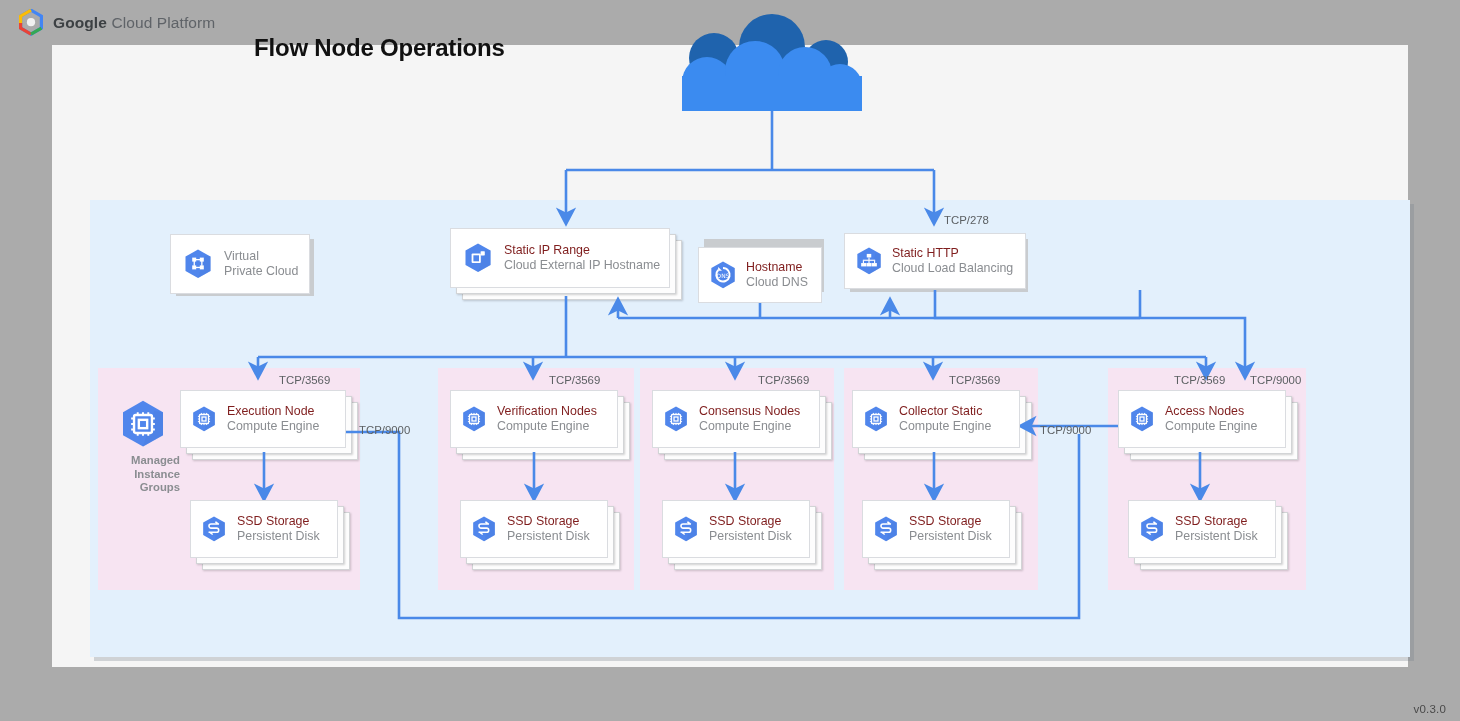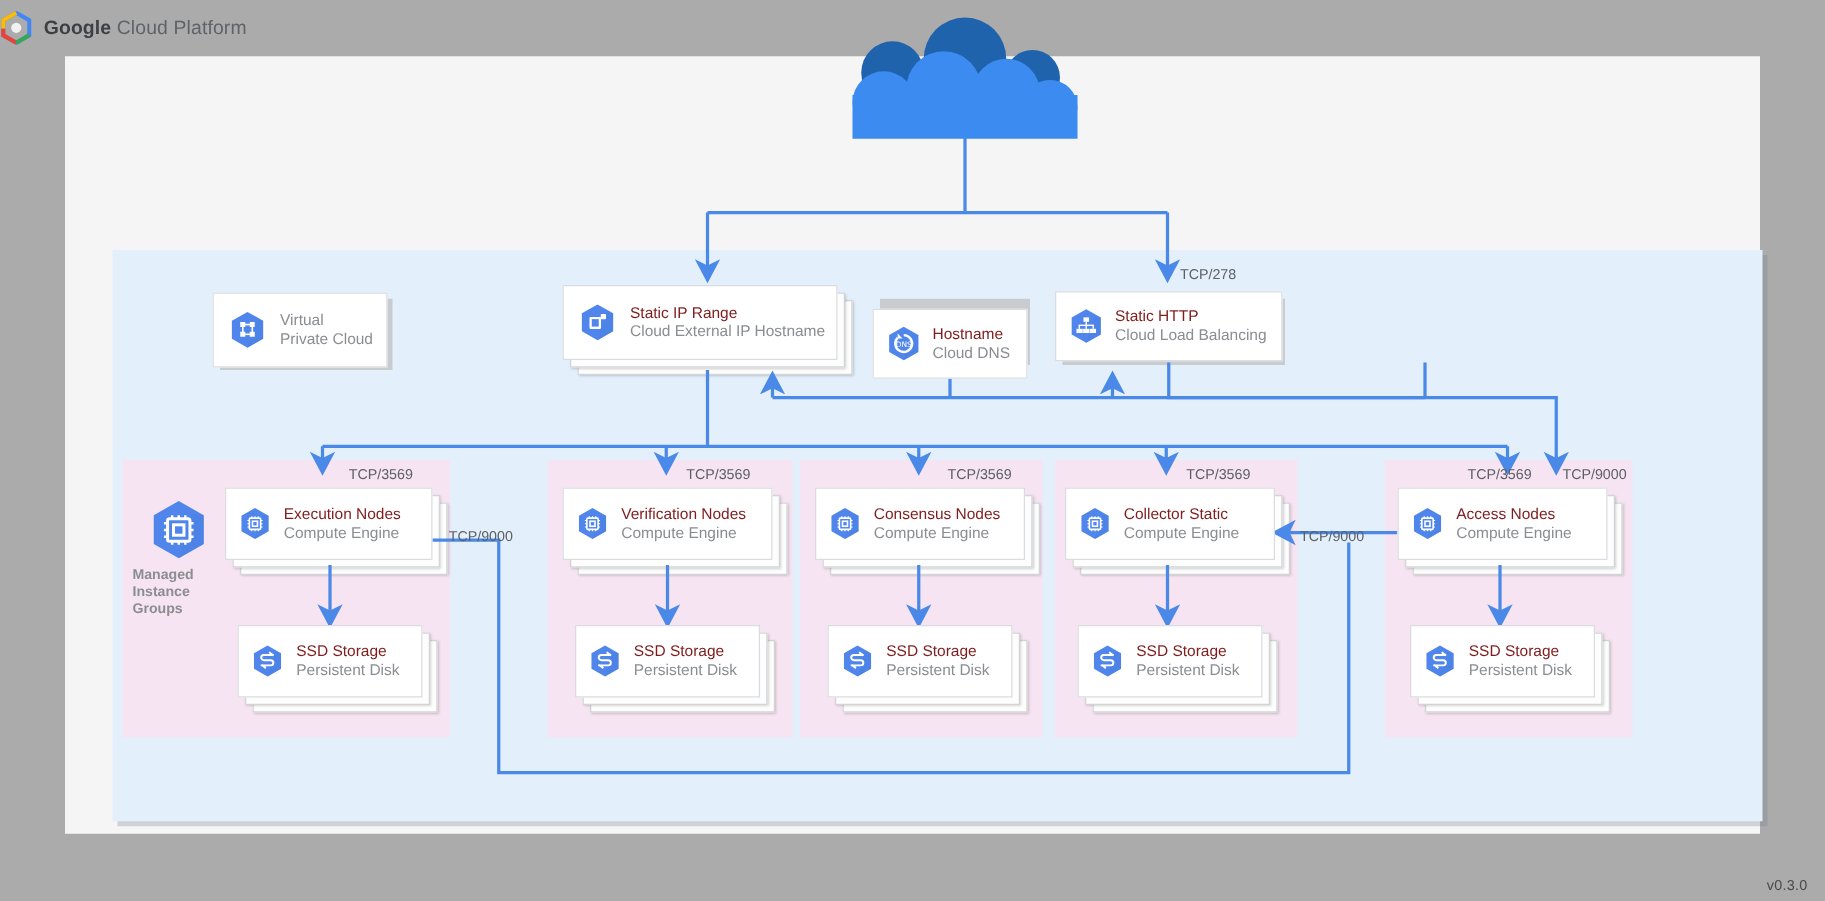--- a/index.html
+++ b/index.html
@@ -14,21 +14,21 @@
 
   
   .sheet{
     position:absolute;left:52px;top:45px;width:1356px;height:622px;
     background:#f5f5f5;
   }
 
   
   .gcp-header{
     position:absolute;left:0;top:0;width:1460px;height:45px;
-    display:flex;align-items:center;box-sizing:border-box;
+    display:flex;align-items:center;padding-left:18px;box-sizing:border-box;
     z-index:30;
   }
   .gcp-logo{width:26px;height:28px;margin-right:9px;flex:0 0 auto;}
   .gcp-wordmark{font-size:15.5px;color:#5f6368;letter-spacing:.1px;}
   .gcp-wordmark b{color:#3c4043;font-weight:bold;}
 
   .version{
     position:absolute;right:14px;bottom:6px;
     font-size:11.5px;color:#4a4a4a;letter-spacing:.2px;
   }
@@ -75,21 +75,21 @@
     position:absolute;display:block;background:#fdfdfd;
     border:1px solid #d2d4d6;box-sizing:border-box;
     box-shadow:1px 1px 2px rgba(0,0,0,.18);
   }
   .flatshadow{
     position:absolute;background:#c9cccf;z-index:3;
   }
 
   
   .mig{
-    position:absolute;z-index:7;text-align:left;
+    position:absolute;z-index:7;text-align:right;
     font-size:11.3px;font-weight:bold;color:#8a8d91;line-height:13.6px;
   }
 
   
   .port{
     position:absolute;font-size:11.4px;color:#5c6063;z-index:12;white-space:nowrap;
   }
 
   svg.wires{position:absolute;left:0;top:0;width:1460px;height:721px;z-index:5;pointer-events:none;}
   svg.cloudsvg{position:absolute;left:0;top:0;width:1460px;height:721px;z-index:8;pointer-events:none;}
@@ -105,20 +105,21 @@
     <svg class="gcp-logo" viewBox="0 0 26 28">
       <path d="M13 1.2 L23.4 7.2 L23.4 19.2 L13 25.2 L2.6 19.2 L2.6 7.2 Z" fill="none" stroke="#4285f4" stroke-width="3.2"></path>
       <path d="M13 1.2 L2.6 7.2 L2.6 14" fill="none" stroke="#fbbc05" stroke-width="3.2"></path>
       <path d="M2.6 14 L2.6 19.2 L13 25.2" fill="none" stroke="#ea4335" stroke-width="3.2"></path>
       <path d="M13 25.2 L23.4 19.2" fill="none" stroke="#34a853" stroke-width="3.2"></path>
       <circle cx="13" cy="13.2" r="4.1" fill="#f1f1f1"></circle>
     </svg>
     <div class="gcp-wordmark"><b>Google</b><span> Cloud Platform</span></div>
   </div>
 
+  <div class="diagram-title">Flow Node Operations</div>
 
   <div class="vpc-panel"></div>
 
   <div class="group-panel" style="left:98px;top:368px;width:262px;height:222px;"></div>
   <div class="group-panel" style="left:438px;top:368px;width:196px;height:222px;"></div>
   <div class="group-panel" style="left:640px;top:368px;width:194px;height:222px;"></div>
   <div class="group-panel" style="left:844px;top:368px;width:194px;height:222px;"></div>
   <div class="group-panel" style="left:1108px;top:368px;width:198px;height:222px;"></div>
 
   <svg class="wires" viewBox="0 0 1460 721">
@@ -297,21 +298,21 @@
           <rect x="9.8" y="10.8" width="10.4" height="10.4" rx="1"></rect>
           <rect x="12.7" y="13.7" width="4.6" height="4.6"></rect>
         </g>
         <g stroke="#ffffff" stroke-width="1.1">
           <path d="M12 9 v1.8 M15 9 v1.8 M18 9 v1.8 M12 21.2 v1.8 M15 21.2 v1.8 M18 21.2 v1.8"></path>
           <path d="M8 13 h1.8 M8 16 h1.8 M8 19 h1.8 M20.2 13 h1.8 M20.2 16 h1.8 M20.2 19 h1.8"></path>
         </g>
       </svg>
     </span>
     <span class="txt" style="margin-left:10px;">
-      <span class="t1">Execution Nodes</span>
+      <span class="t1">Execution Node</span>
       <span class="t2">Compute Engine</span>
     </span>
   </div>
 
   <div class="stack" style="left:450px;top:390px;width:180px;height:72px;">
     <i style="left:12px;top:12px;width:168px;height:58px;"></i>
     <i style="left:6px;top:6px;width:168px;height:58px;"></i>
   </div>
   <div class="card" style="left:450px;top:390px;width:168px;height:58px;padding-left:10px;">
     <span class="ico">

